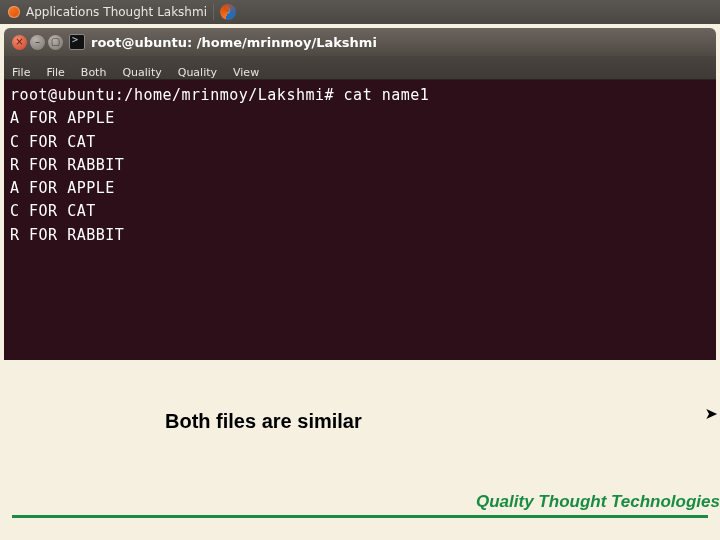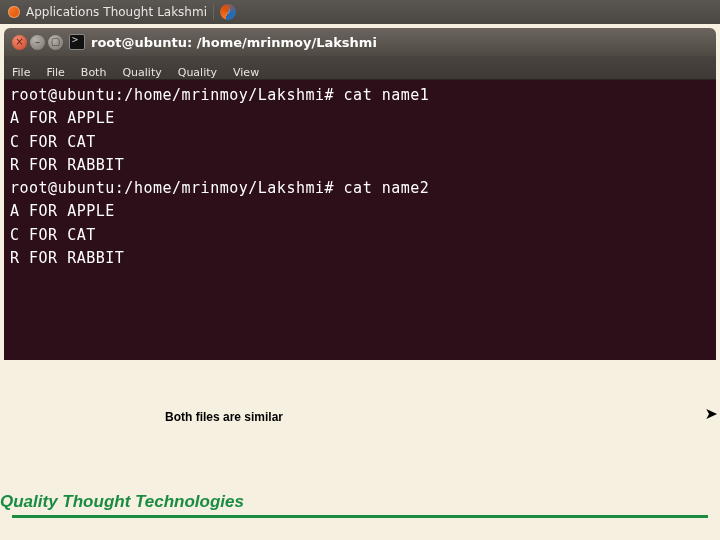--- a/index.html
+++ b/index.html
@@ -133,38 +133,38 @@
     border: 1px solid #fff;
     vertical-align: text-bottom;
     margin-left: 2px;
   }
 
   .caption {
     position: absolute;
     top: 410px;
     left: 165px;
     font-family: Arial, sans-serif;
-    font-size: 12px;
+    font-size: 20px;
     font-weight: bold;
     color: #000;
   }
 
   .footer-bar {
     position: absolute;
     bottom: 22px;
     left: 12px;
     right: 12px;
     height: 3px;
     background: #1a8c42;
   }
   .footer-text {
     position: absolute;
     bottom: 28px;
     width: 100%;
-    text-align: left;
+    text-align: right;
     font-family: Arial, sans-serif;
     font-size: 17px;
     font-weight: bold;
     font-style: italic;
     color: #1a8c42;
   }
   .cursor-arrow {
     position: absolute;
     top: 404px;
     right: 2px;
@@ -202,21 +202,20 @@
     <span class="menu-item">Quality</span>
     <span class="menu-item">Quality</span>
     <span class="menu-item">View</span>
   </div>
 
   <div class="terminal-body" id="terminal-body">
       <div class="term-line">root@ubuntu:/home/mrinmoy/Lakshmi# cat name1</div>
       <div class="term-line">A FOR APPLE</div>
       <div class="term-line">C FOR CAT</div>
       <div class="term-line">R FOR RABBIT</div>
-      <div class="term-line">root@ubuntu:/home/mrinmoy/Lakshmi# cat name2</div>
       <div class="term-line">A FOR APPLE</div>
       <div class="term-line">C FOR CAT</div>
       <div class="term-line">R FOR RABBIT</div>
     </div>
 </div>
 
 <div class="caption">Both files are similar</div>
 
 <div class="footer-text">Quality Thought Technologies</div>
 <div class="footer-bar"></div>

